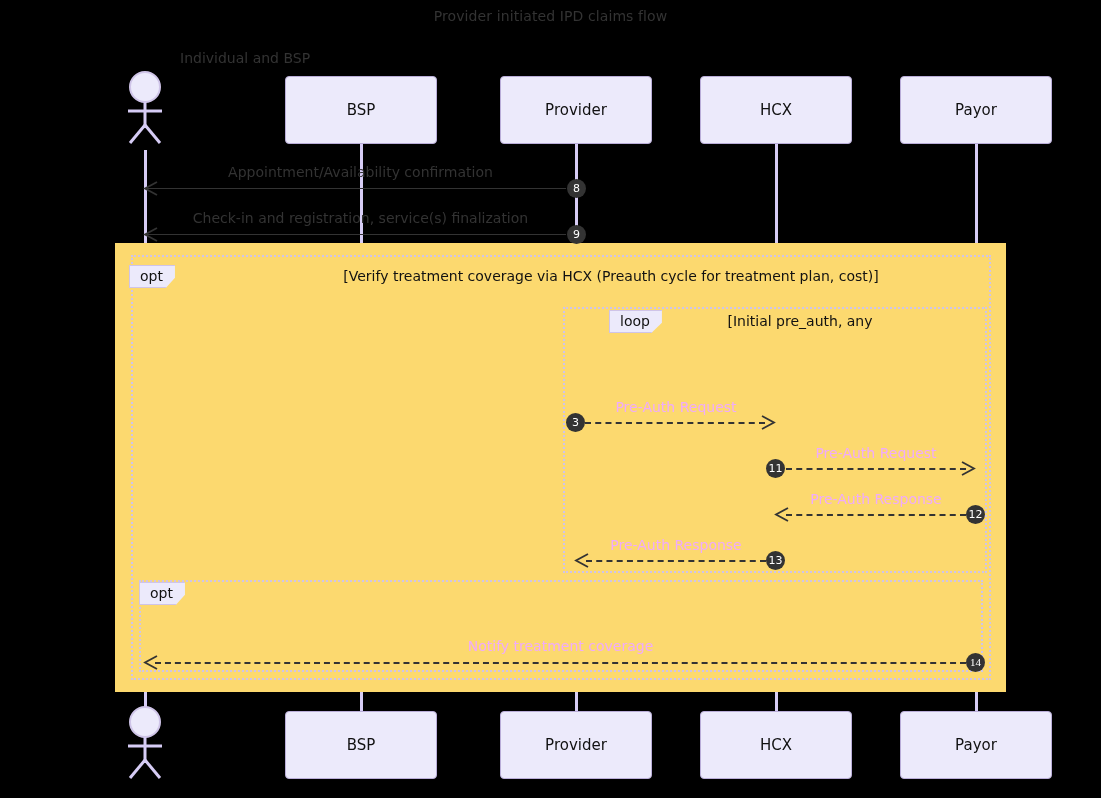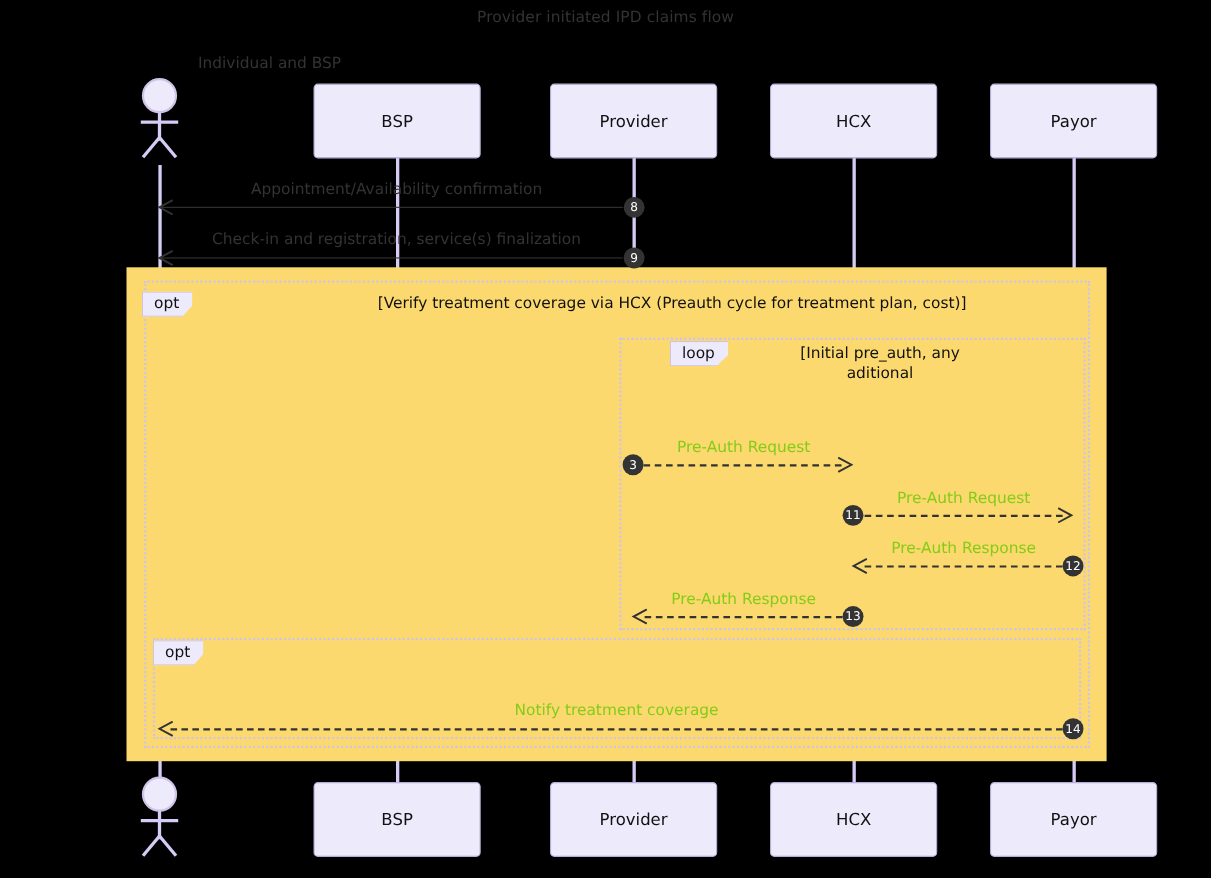--- a/index.html
+++ b/index.html
@@ -105,21 +105,21 @@
   }
   
   .msg-label {
     position: absolute;
     font-size: 14px;
     color: #333333;
     text-align: center;
     z-index: 6;
     white-space: nowrap;
   }
-  .msg-label.dark { color: #84cc16; }
+  .msg-label.dark { color: #f0abfc; }
   .msg-line {
     position: absolute;
     height: 0;
     border-top: 1.6px solid #333333;
     z-index: 5;
   }
   .msg-line.dashed {
     border-top-style: dashed;
     border-top-width: 2px;
   }
@@ -158,21 +158,20 @@
 
   <div class="fragment filled" style="left:115px; top:243px; width:891px; height:449px;"></div>
   <div class="fragment-border" style="left:131px; top:255px; width:860px; height:425px;"></div>
   <div class="fragment-tag" style="left:129px; top:265px;">opt</div>
   <div class="fragment-cond" style="left:231px; top:267px; width:760px;">[Verify treatment coverage via HCX (Preauth cycle for treatment plan, cost)]</div>
 
   <div class="fragment-border" style="left:563px; top:307px; width:424px; height:266px;"></div>
   <div class="fragment-tag" style="left:569px; top:310px;margin-left:40px;">loop</div>
   <div class="fragment-cond" style="left:640px; top:312px; width:320px;">
     <div>[Initial pre_auth, any</div>
-    <div>aditional</div>
   </div>
 
   <div class="fragment-border" style="left:139px; top:580px; width:844px; height:92px;"></div>
   <div class="fragment-tag" style="left:139px; top:582px;">opt</div>
 
   <div class="actor" style="left:117px; top:70px;">
     <svg width="56" height="80" viewBox="0 0 56 80">
       <circle cx="28" cy="17" r="15" fill="#ECEAFB" stroke="#cfc4e8" stroke-width="2"></circle>
       <line x1="28" y1="32" x2="28" y2="58" stroke="#d6ccf5" stroke-width="3"></line>
       <line x1="11" y1="41" x2="45" y2="41" stroke="#d6ccf5" stroke-width="3"></line>
@@ -269,15 +268,15 @@
   </div>
   <div class="seq-num" style="left:766px; top:551px;">13</div>
 
   <div class="msg-label dark" style="left:145px; top:638px; width:831px;">Notify treatment coverage</div>
   <div class="msg-line dashed" style="left:155px; top:662px; width:811px;"></div>
   <div class="arrow-open" style="left:143px; top:655px;">
     <svg width="16" height="15" viewBox="0 0 16 15">
         <polyline points="14,1 2,7.5 14,14" fill="none" stroke="#333333" stroke-width="1.8"></polyline>
       </svg>
   </div>
-  <div class="seq-num" style="left:966px; top:653px;">14</div>
+  <div class="seq-num" style="left:966px; top:653px;font-family:Liberation Serif, serif;">14</div>
 
 </div>
 
 </body></html>

